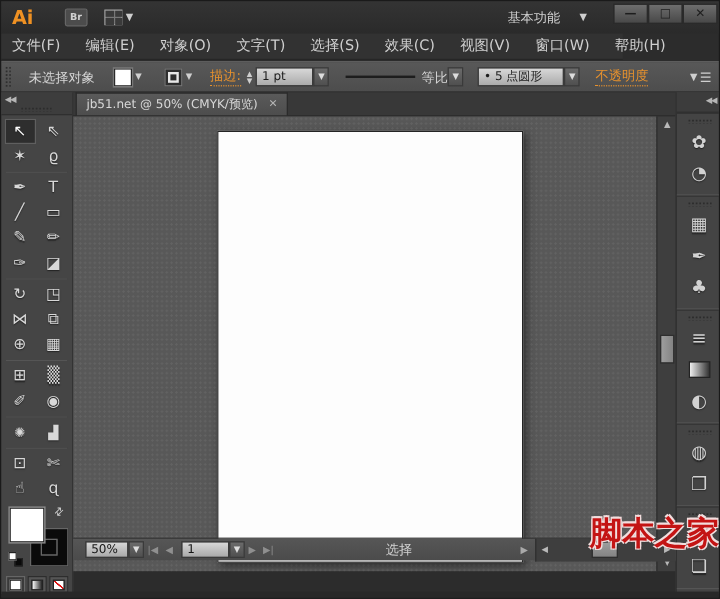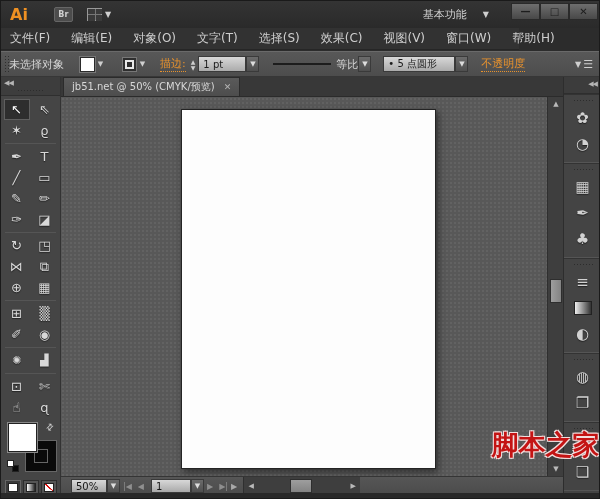--- a/index.html
+++ b/index.html
@@ -19,21 +19,21 @@
   .win-btns{display:flex;margin-left:22px;margin-right:3px;margin-bottom:6px;}
   .win-btn{width:29px;height:17px;background:linear-gradient(#6e6e6e,#484848);border:1px solid #2a2a2a;color:#1d1d1d;font-size:10px;font-weight:bold;display:flex;align-items:center;justify-content:center;line-height:1;}
 
   
   .menubar{position:absolute;top:27px;left:0;width:518px;height:22px;background:#323232;border-bottom:1px solid #262626;display:flex;align-items:center;gap:21px;padding-left:9px;}
   .menu-item{color:#cfcfcf;font-size:12px;white-space:nowrap;}
 
   
   .controlbar{position:absolute;top:50px;left:0;width:600px;height:26px;background:linear-gradient(#585858,#4d4d4d);border-top:1px solid #6a6a6a;border-bottom:1px solid #373737;display:flex;align-items:center;font-size:11px;color:#d6d6d6;}
   .grip-v{width:5px;height:18px;margin-left:3px;background-image:radial-gradient(#2e2e2e 1px,transparent 1px);background-size:3px 3px;}
-  .cb-status{margin-left:0;white-space:nowrap;}
+  .cb-status{margin-left:15px;white-space:nowrap;}
   .swatch-wrap{display:flex;align-items:center;margin-left:16px;}
   .fillsw{width:15px;height:15px;background:#fff;border:1px solid #2a2a2a;box-shadow:0 0 0 1px #777;}
   .strokesw{width:15px;height:15px;background:#2e2e2e;border:1px solid #777;position:relative;}
   .strokesw::after{content:"";position:absolute;inset:2px;border:2px solid #e8e8e8;}
   .dd-caret{width:11px;height:15px;display:flex;align-items:center;justify-content:center;color:#cfcfcf;font-size:7px;}
   .olink{color:#e8922d;border-bottom:1px dotted #e8922d;white-space:nowrap;}
   .stroke-link{margin-left:12px;}
   .stepper{display:flex;flex-direction:column;margin-left:5px;gap:1px;}
   .stepper span{color:#cfcfcf;font-size:6px;line-height:5px;}
   .lt-input{height:16px;background:linear-gradient(#d8d8d8,#ababab);color:#1c1c1c;border:1px solid #3a3a3a;display:flex;align-items:center;padding:0 4px;white-space:nowrap;}
@@ -96,21 +96,21 @@
   .dock{position:absolute;top:76px;left:562px;width:38px;height:418px;background:#444;border-left:1px solid #2d2d2d;}
   .dock-header{height:17px;background:#3c3c3c;border-bottom:1px solid #2e2e2e;position:relative;}
   .dock-collapse{position:absolute;top:3px;right:4px;color:#b5b5b5;font-size:7px;letter-spacing:-1px;}
   .dock-group{border-bottom:1px solid #555;border-top:1px solid #333;padding:2px 0 4px;}
   .dock-grip{width:20px;height:4px;margin:2px auto 3px;background-image:radial-gradient(#2c2c2c 1px,transparent 1px);background-size:3px 3px;}
   .dock-icon{width:26px;height:24px;margin:2px auto;display:flex;align-items:center;justify-content:center;color:#d2d2d2;font-size:15px;text-shadow:0 1px 1px #222;}
   .dock-icon.grad{font-size:0;}
   .dock-icon.grad::after{content:"";width:16px;height:12px;border:1px solid #222;background:linear-gradient(90deg,#eee,#333);}
 
   
-  .statusbar{position:absolute;top:475px;left:60px;width:502px;height:19px;background:linear-gradient(#565656,#4b4b4b);border-top:1px solid #353535;display:flex;align-items:center;font-size:10px;color:#d2d2d2;}
+  .statusbar{position:absolute;top:447px;left:60px;width:502px;height:19px;background:linear-gradient(#565656,#4b4b4b);border-top:1px solid #353535;display:flex;align-items:center;font-size:10px;color:#d2d2d2;}
   .sb-input{height:14px;background:linear-gradient(#d8d8d8,#a9a9a9);border:1px solid #3a3a3a;color:#161616;display:flex;align-items:center;padding:0 4px;}
   .zoom-box{width:36px;margin-left:10px;}
   .sb-dd{width:13px;height:14px;background:linear-gradient(#6b6b6b,#4f4f4f);border:1px solid #3a3a3a;display:flex;align-items:center;justify-content:center;color:#ddd;font-size:7px;}
   .nav{color:#8f8f8f;font-size:8px;margin:0 3px;white-space:nowrap;}
   .ab-box{width:40px;margin-left:4px;}
   .tool-label{flex:1;text-align:center;font-size:11px;}
   .flyout{color:#a9a9a9;font-size:8px;margin-right:6px;}
   .hscroll{display:flex;align-items:center;height:19px;background:#3e3e3e;border-left:1px solid #2f2f2f;}
   .hs-btn{width:14px;height:19px;display:flex;align-items:center;justify-content:center;color:#b9b9b9;font-size:7px;}
   .hs-track{width:88px;height:19px;position:relative;}
@@ -336,20 +336,21 @@
 
   <div class="statusbar">
     <span class="sb-input zoom-box">50%</span>
     <span class="sb-dd">▼</span>
     <span class="nav">|◀</span>
     <span class="nav">◀</span>
     <span class="sb-input ab-box">1</span>
     <span class="sb-dd">▼</span>
     <span class="nav">▶</span>
     <span class="nav">▶|</span>
+    <span class="tool-label">选择</span>
     <span class="flyout">▶</span>
     <span class="hscroll">
       <span class="hs-btn">◀</span>
       <span class="hs-track">
         <span class="hs-thumb"></span>
       </span>
       <span class="hs-btn">▶</span>
     </span>
   </div>
 

